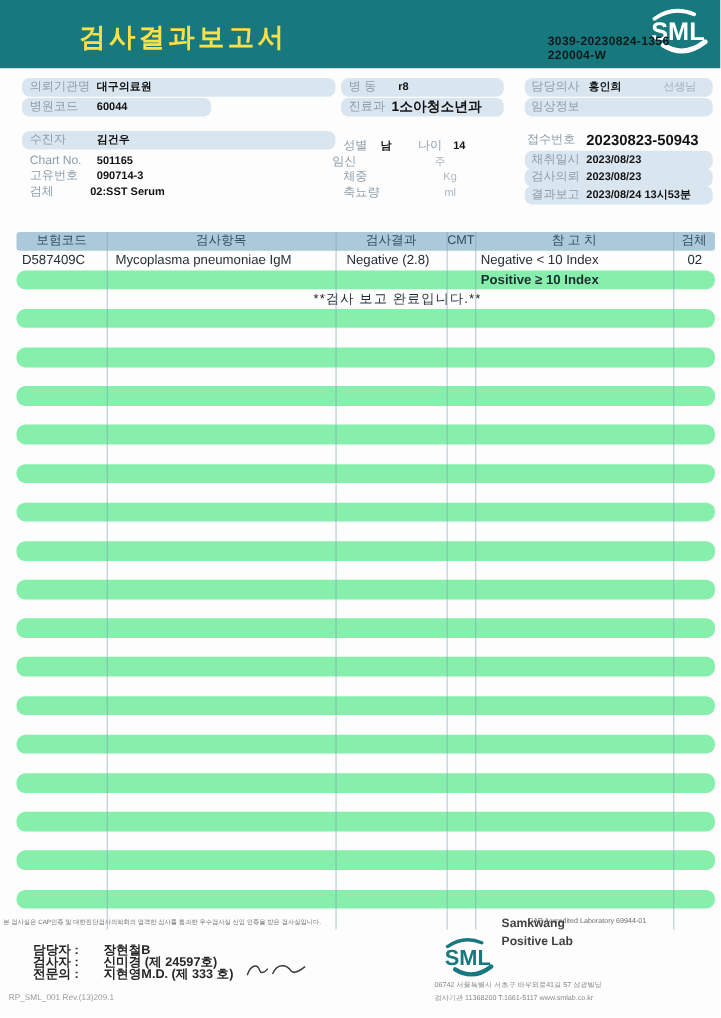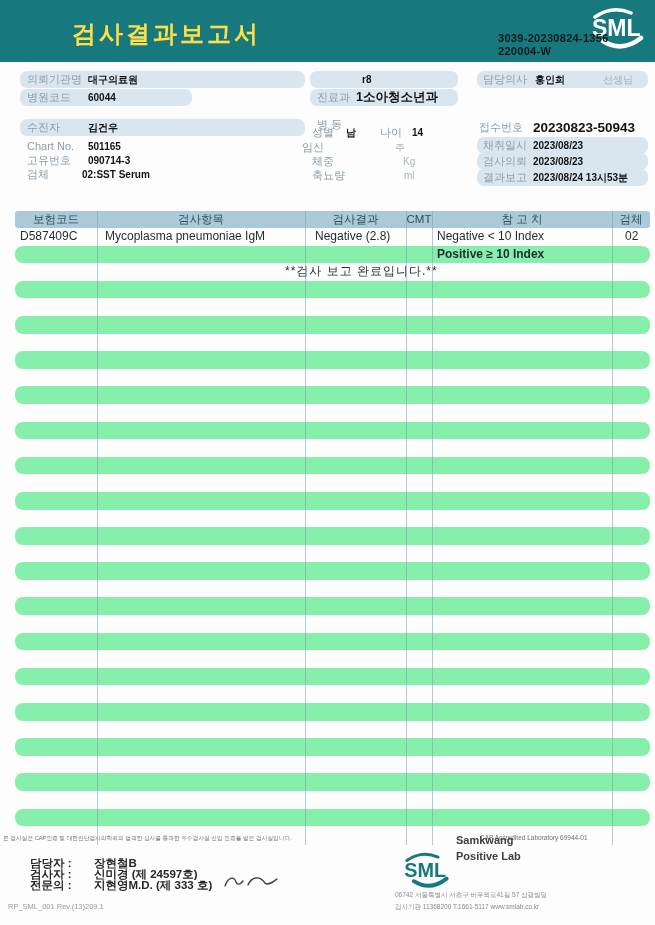--- a/index.html
+++ b/index.html
@@ -102,21 +102,21 @@
   <div class="inforow" style="left:20px; top:152px; width:285px;">
     <span class="flabel" style="left:7px;">고유번호</span>
     <span class="fvalue" style="left:68px;">090714-3</span>
   </div>
   <div class="inforow" style="left:20px; top:166px; width:285px;">
     <span class="flabel" style="left:7px;">검체</span>
     <span class="fvalue" style="left:62px;">02:SST Serum</span>
   </div>
 
   <div class="inforow pillbg" style="left:310px; top:71px; width:148px;">
-    <span class="flabel" style="left:7px;margin-top:45px;">병 동</span>
+    <span class="flabel" style="left:7px;">병 동</span>
     <span class="fvalue" style="left:52px;">r8</span>
   </div>
   <div class="inforow pillbg" style="left:310px; top:89px; width:148px;">
     <span class="flabel" style="left:7px;">진료과</span>
     <span class="fvalue" style="left:46px; font-size:12.5px;">1소아청소년과</span>
   </div>
   <div class="inforow" style="left:310px; top:124px; width:150px;">
     <span class="flabel" style="left:2px;">성별</span>
     <span class="fvalue" style="left:36px;">남</span>
     <span class="flabel" style="left:70px;">나이</span>
@@ -132,20 +132,24 @@
   </div>
   <div class="inforow" style="left:310px; top:167px; width:150px;">
     <span class="flabel" style="left:2px;">축뇨량</span>
     <span class="funit" style="left:94px;">ml</span>
   </div>
 
   <div class="inforow pillbg" style="left:477px; top:71px; width:171px;">
     <span class="flabel" style="left:6px;">담당의사</span>
     <span class="fvalue" style="left:58px;">홍인희</span>
     <span class="fsuffix" style="left:126px;">선생님</span>
+  </div>
+  <div class="inforow pillbg" style="left:477px; top:89px; width:171px;">
+    <span class="flabel" style="left:6px;">임상정보</span>
+    <span class="fvalue" style="left:58px;"></span>
   </div>
   <div class="inforow" style="left:477px; top:119px; width:178px;">
     <span class="flabel" style="left:2px;">접수번호</span>
     <span class="fvalue" style="left:56px; font-size:13.5px;">20230823-50943</span>
   </div>
   <div class="inforow pillbg" style="left:477px; top:137px; width:171px;">
     <span class="flabel" style="left:6px;">채취일시</span>
     <span class="fvalue" style="left:56px;">2023/08/23</span>
   </div>
   <div class="inforow pillbg" style="left:477px; top:153px; width:171px;">

